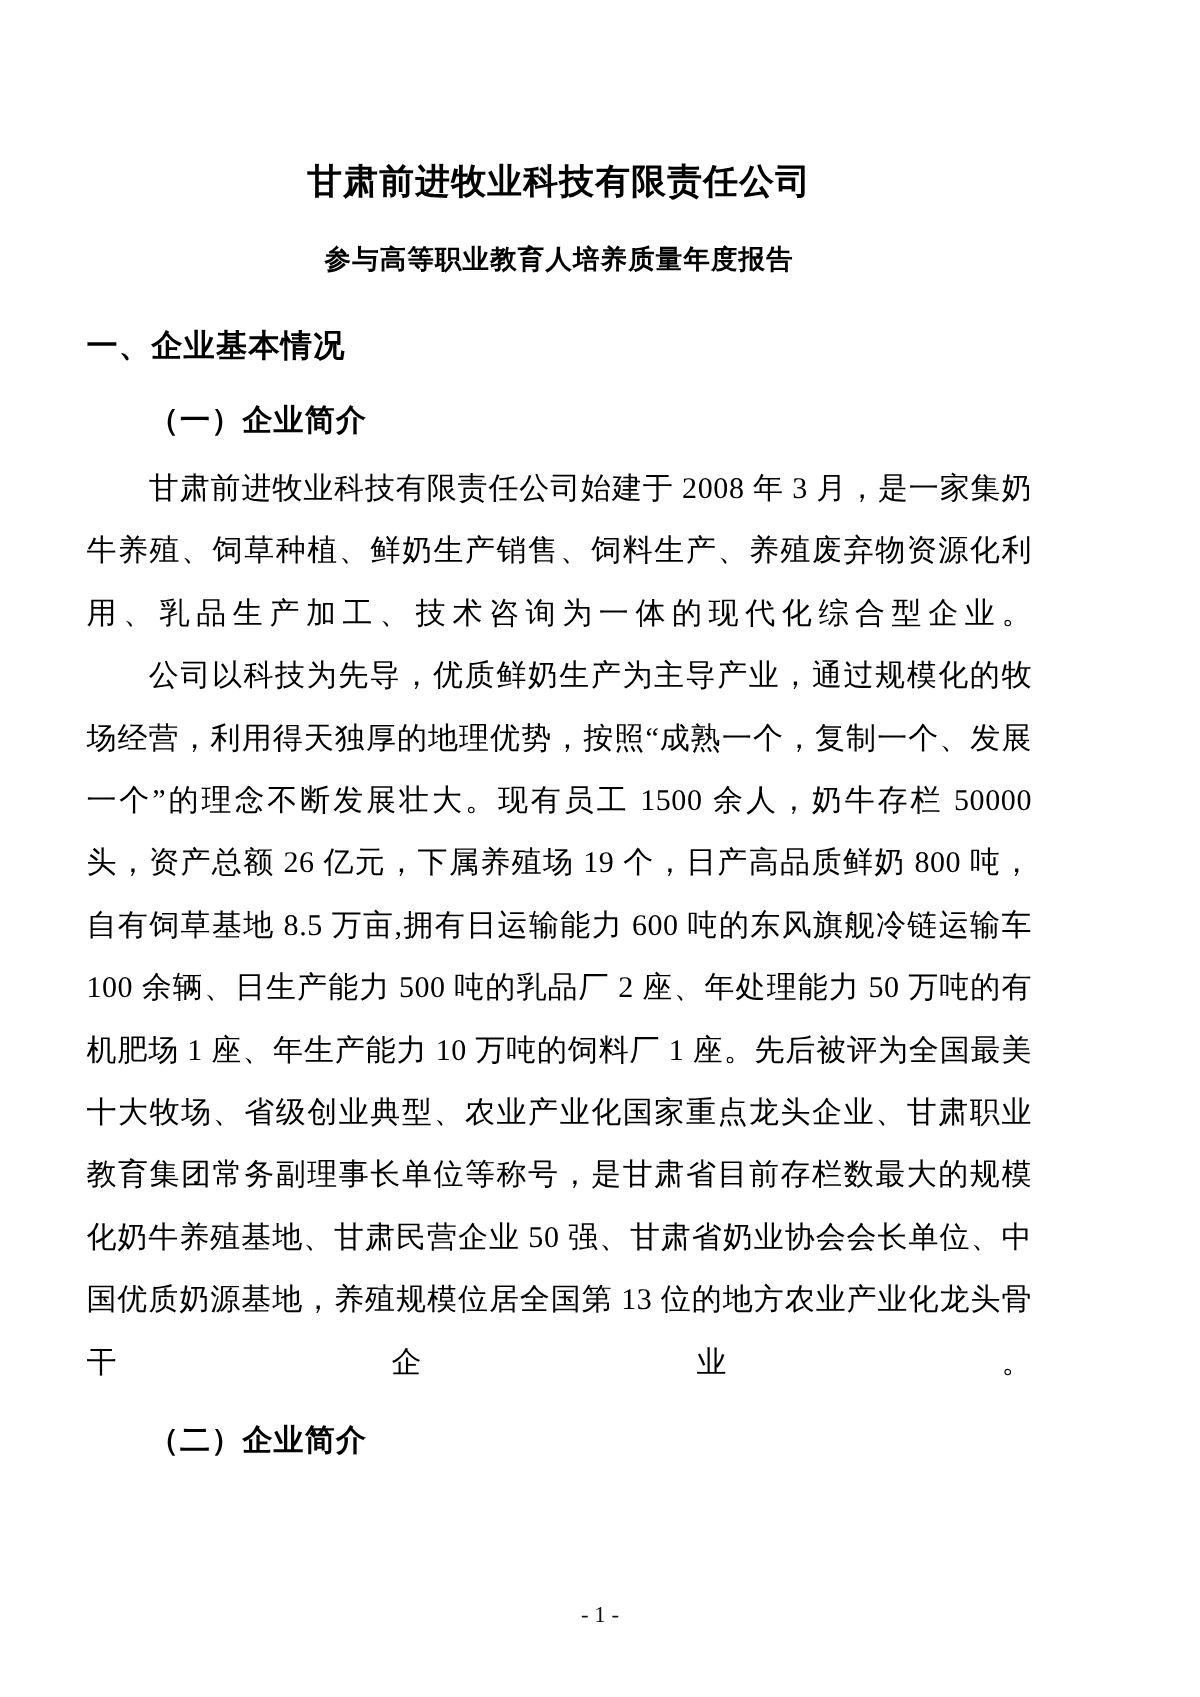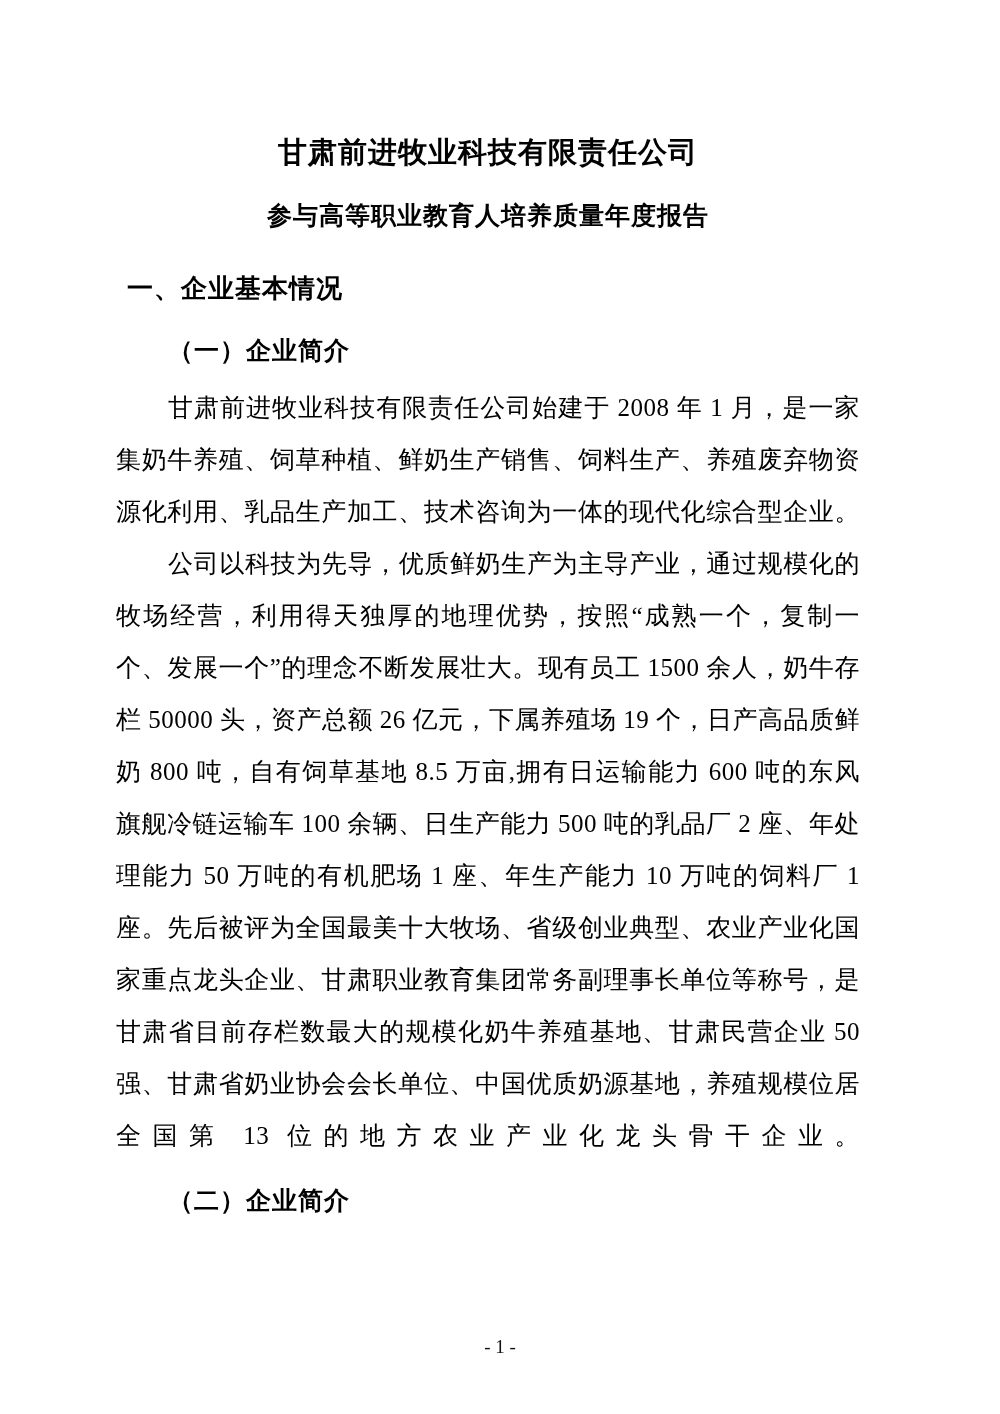--- a/index.html
+++ b/index.html
@@ -12,44 +12,43 @@
     height: 1414px;
     font-family: "Liberation Serif", "DejaVu Serif", serif;
     color: #000000;
     position: relative;
     overflow: hidden;
   }
   .page {
     width: 1000px;
     height: 1384px;
     box-sizing: border-box;
-    padding: 120px 140px 60px 116px;
+    padding: 120px 140px 60px 72px;
     position: relative;
   }
   .doc-title {
     text-align: center;
     font-weight: bold;
     font-size: 29px;
     line-height: 64px;
     letter-spacing: 1px;
   }
   .doc-title-line2 {
     text-align: center;
     font-weight: bold;
-    font-size: 25px;
+    font-size: 22px;
     line-height: 64px;
     letter-spacing: 1px;
   }
   .h1 {
     font-weight: bold;
     font-size: 26px;
     line-height: 62px;
     letter-spacing: 1px;
     margin-top: 10px;
-    margin-left: 11px;
   }
   .h2 {
     font-size: 25px;
     line-height: 62px;
     text-indent: 52px;
     letter-spacing: 1px;
     font-weight: bold;
   }
   p.body-par {
     font-size: 25px;
@@ -79,21 +78,21 @@
 
 <div class="page">
 
   <div class="doc-title">甘肃前进牧业科技有限责任公司</div>
   <div class="doc-title-line2">参与高等职业教育人培养质量年度报告</div>
 
   <div class="h1">一、企业基本情况</div>
 
   <div class="h2">（一）企业简介</div>
 
-  <p class="body-par wide">甘肃前进牧业科技有限责任公司始建于 2008 年 1 月，是一家集奶牛养殖、饲草种植、鲜奶生产销售、饲料生产、养殖废弃物资源化利用、乳品生产加工、技术咨询为一体的现代化综合型企业。</p>
+  <p class="body-par wide">甘肃前进牧业科技有限责任公司始建于 2008 年 3 月，是一家集奶牛养殖、饲草种植、鲜奶生产销售、饲料生产、养殖废弃物资源化利用、乳品生产加工、技术咨询为一体的现代化综合型企业。</p>
 
   <p class="body-par wide">公司以科技为先导，优质鲜奶生产为主导产业，通过规模化的牧场经营，利用得天独厚的地理优势，按照“成熟一个，复制一个、发展一个”的理念不断发展壮大。现有员工 1500 余人，奶牛存栏 50000 头，资产总额 26 亿元，下属养殖场 19 个，日产高品质鲜奶 800 吨，自有饲草基地 8.5 万亩,拥有日运输能力 600 吨的东风旗舰冷链运输车 100 余辆、日生产能力 500 吨的乳品厂 2 座、年处理能力 50 万吨的有机肥场 1 座、年生产能力 10 万吨的饲料厂 1 座。先后被评为全国最美十大牧场、省级创业典型、农业产业化国家重点龙头企业、甘肃职业教育集团常务副理事长单位等称号，是甘肃省目前存栏数最大的规模化奶牛养殖基地、甘肃民营企业 50 强、甘肃省奶业协会会长单位、中国优质奶源基地，养殖规模位居全国第 13 位的地方农业产业化龙头骨干企业。</p>
 
   <div class="spacer-sm"></div>
 
   <div class="h2">（二）企业简介</div>
 
 </div>
 
 <div class="footer">- 1 -</div>

